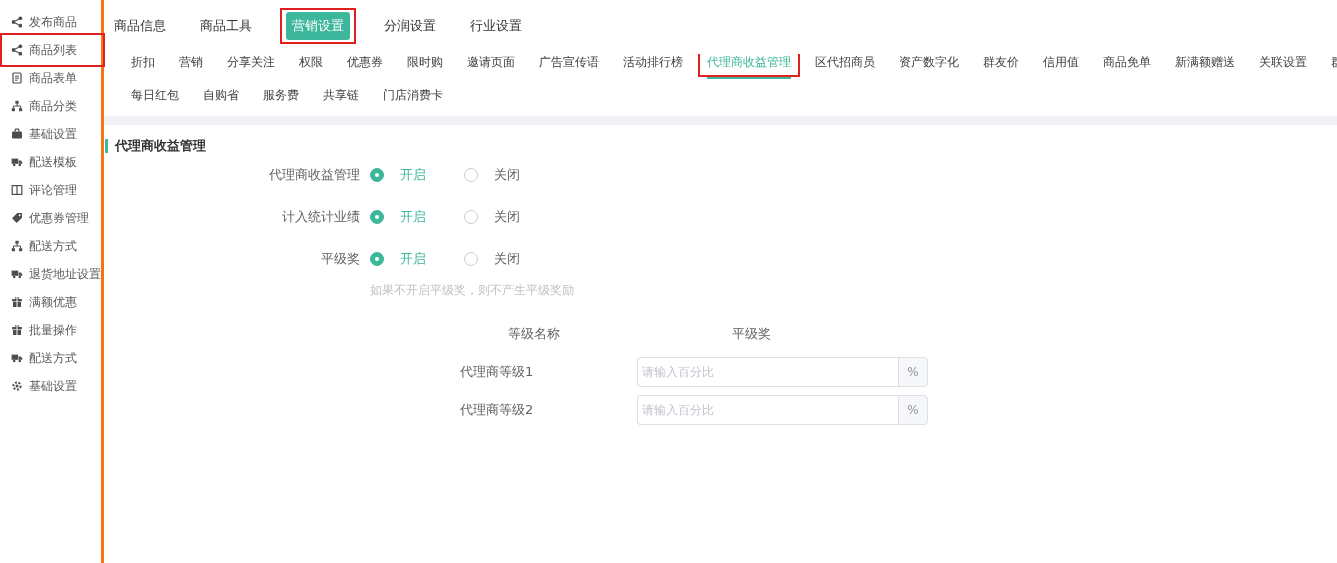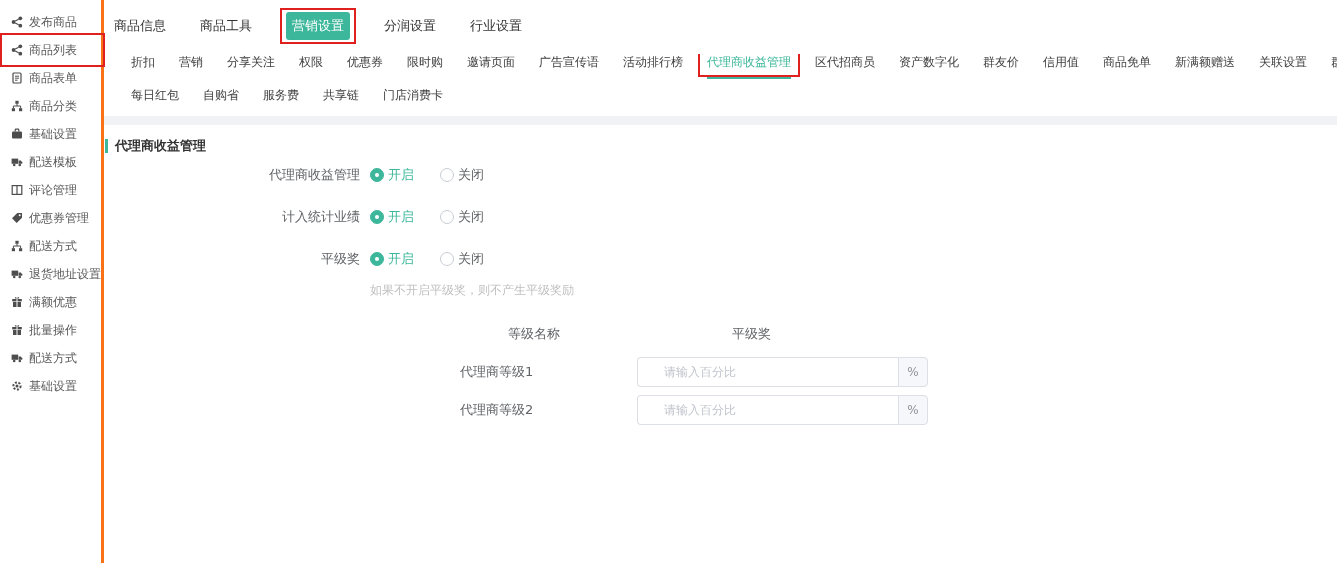--- a/index.html
+++ b/index.html
@@ -34,21 +34,21 @@
 
   .content-card { background:#fff; margin-top:9px; flex:1; padding:12px 0 0 0; }
   .section-title { display:flex; align-items:center; gap:7px; margin-left:1px; }
   .section-title .bar { width:3px; height:14px; background:#3db79b; }
   .section-title .txt { font-size:13px; font-weight:bold; color:#333; }
 
   
   .form { margin-top:10px; }
   .frow { display:flex; align-items:center; height:20px; margin-bottom:22px; }
   .flabel { width:256px; text-align:right; font-size:13px; color:#606266; flex:0 0 256px; }
-  .fctrl { display:flex; align-items:center; margin-left:10px; gap:4px; }
+  .fctrl { display:flex; align-items:center; margin-left:10px; gap:16px; }
   .radio { width:14px; height:14px; border-radius:50%; display:inline-block; position:relative; cursor:pointer; }
   .radio.on { background:#3db79b; border:1px solid #3db79b; }
   .radio.on::after { content:""; position:absolute; width:4px; height:4px; border-radius:50%; background:#fff; left:4px; top:4px; }
   .radio.off { background:#fff; border:1px solid #c9cdd4; }
   .rlabel { font-size:13px; cursor:pointer; }
   .rlabel.on { color:#3db79b; margin-right:22px; }
   .rlabel.off { color:#606266; }
   .hint-row { margin:-12px 0 18px 0; }
   .hint { margin-left:266px; font-size:12px; color:#bfbfbf; }
   .toggle-row { margin-top:18px; }
@@ -58,21 +58,21 @@
   
   .tbl { margin:26px 0 0 336px; }
   .tbl-head, .tbl-row { display:grid; grid-template-columns:120px 291px; column-gap:77px; align-items:center; }
   .tbl-head { margin-bottom:14px; }
   .th1 { text-align:right; font-size:13px; color:#606266; }
   .th2 { font-size:13px; color:#606266; padding-left:95px; }
   .tbl-row { margin-bottom:8px; height:30px; }
   .tname { padding-left:20px; font-size:13px; color:#606266; }
   .igroup { display:flex; width:291px; height:30px; }
   .igroup input { flex:1; height:30px; border:1px solid #dcdfe6; border-right:none;
-    border-radius:4px 0 0 4px; padding:0 26px; font-size:12px; color:#606266; outline:none;
+    border-radius:4px 0 0 4px; padding:0 4px; font-size:12px; color:#606266; outline:none;
     font-family:"DejaVu Sans","Liberation Sans",sans-serif; }
   .igroup input::placeholder { color:#c0c4cc; }
   .suffix { width:30px; background:#f5f7fa; border:1px solid #dcdfe6; border-radius:0 4px 4px 0;
     display:flex; align-items:center; justify-content:center; font-size:12px; color:#909399; }
 </style>
 </head>
 <body>
 
 <div class="app">
 

